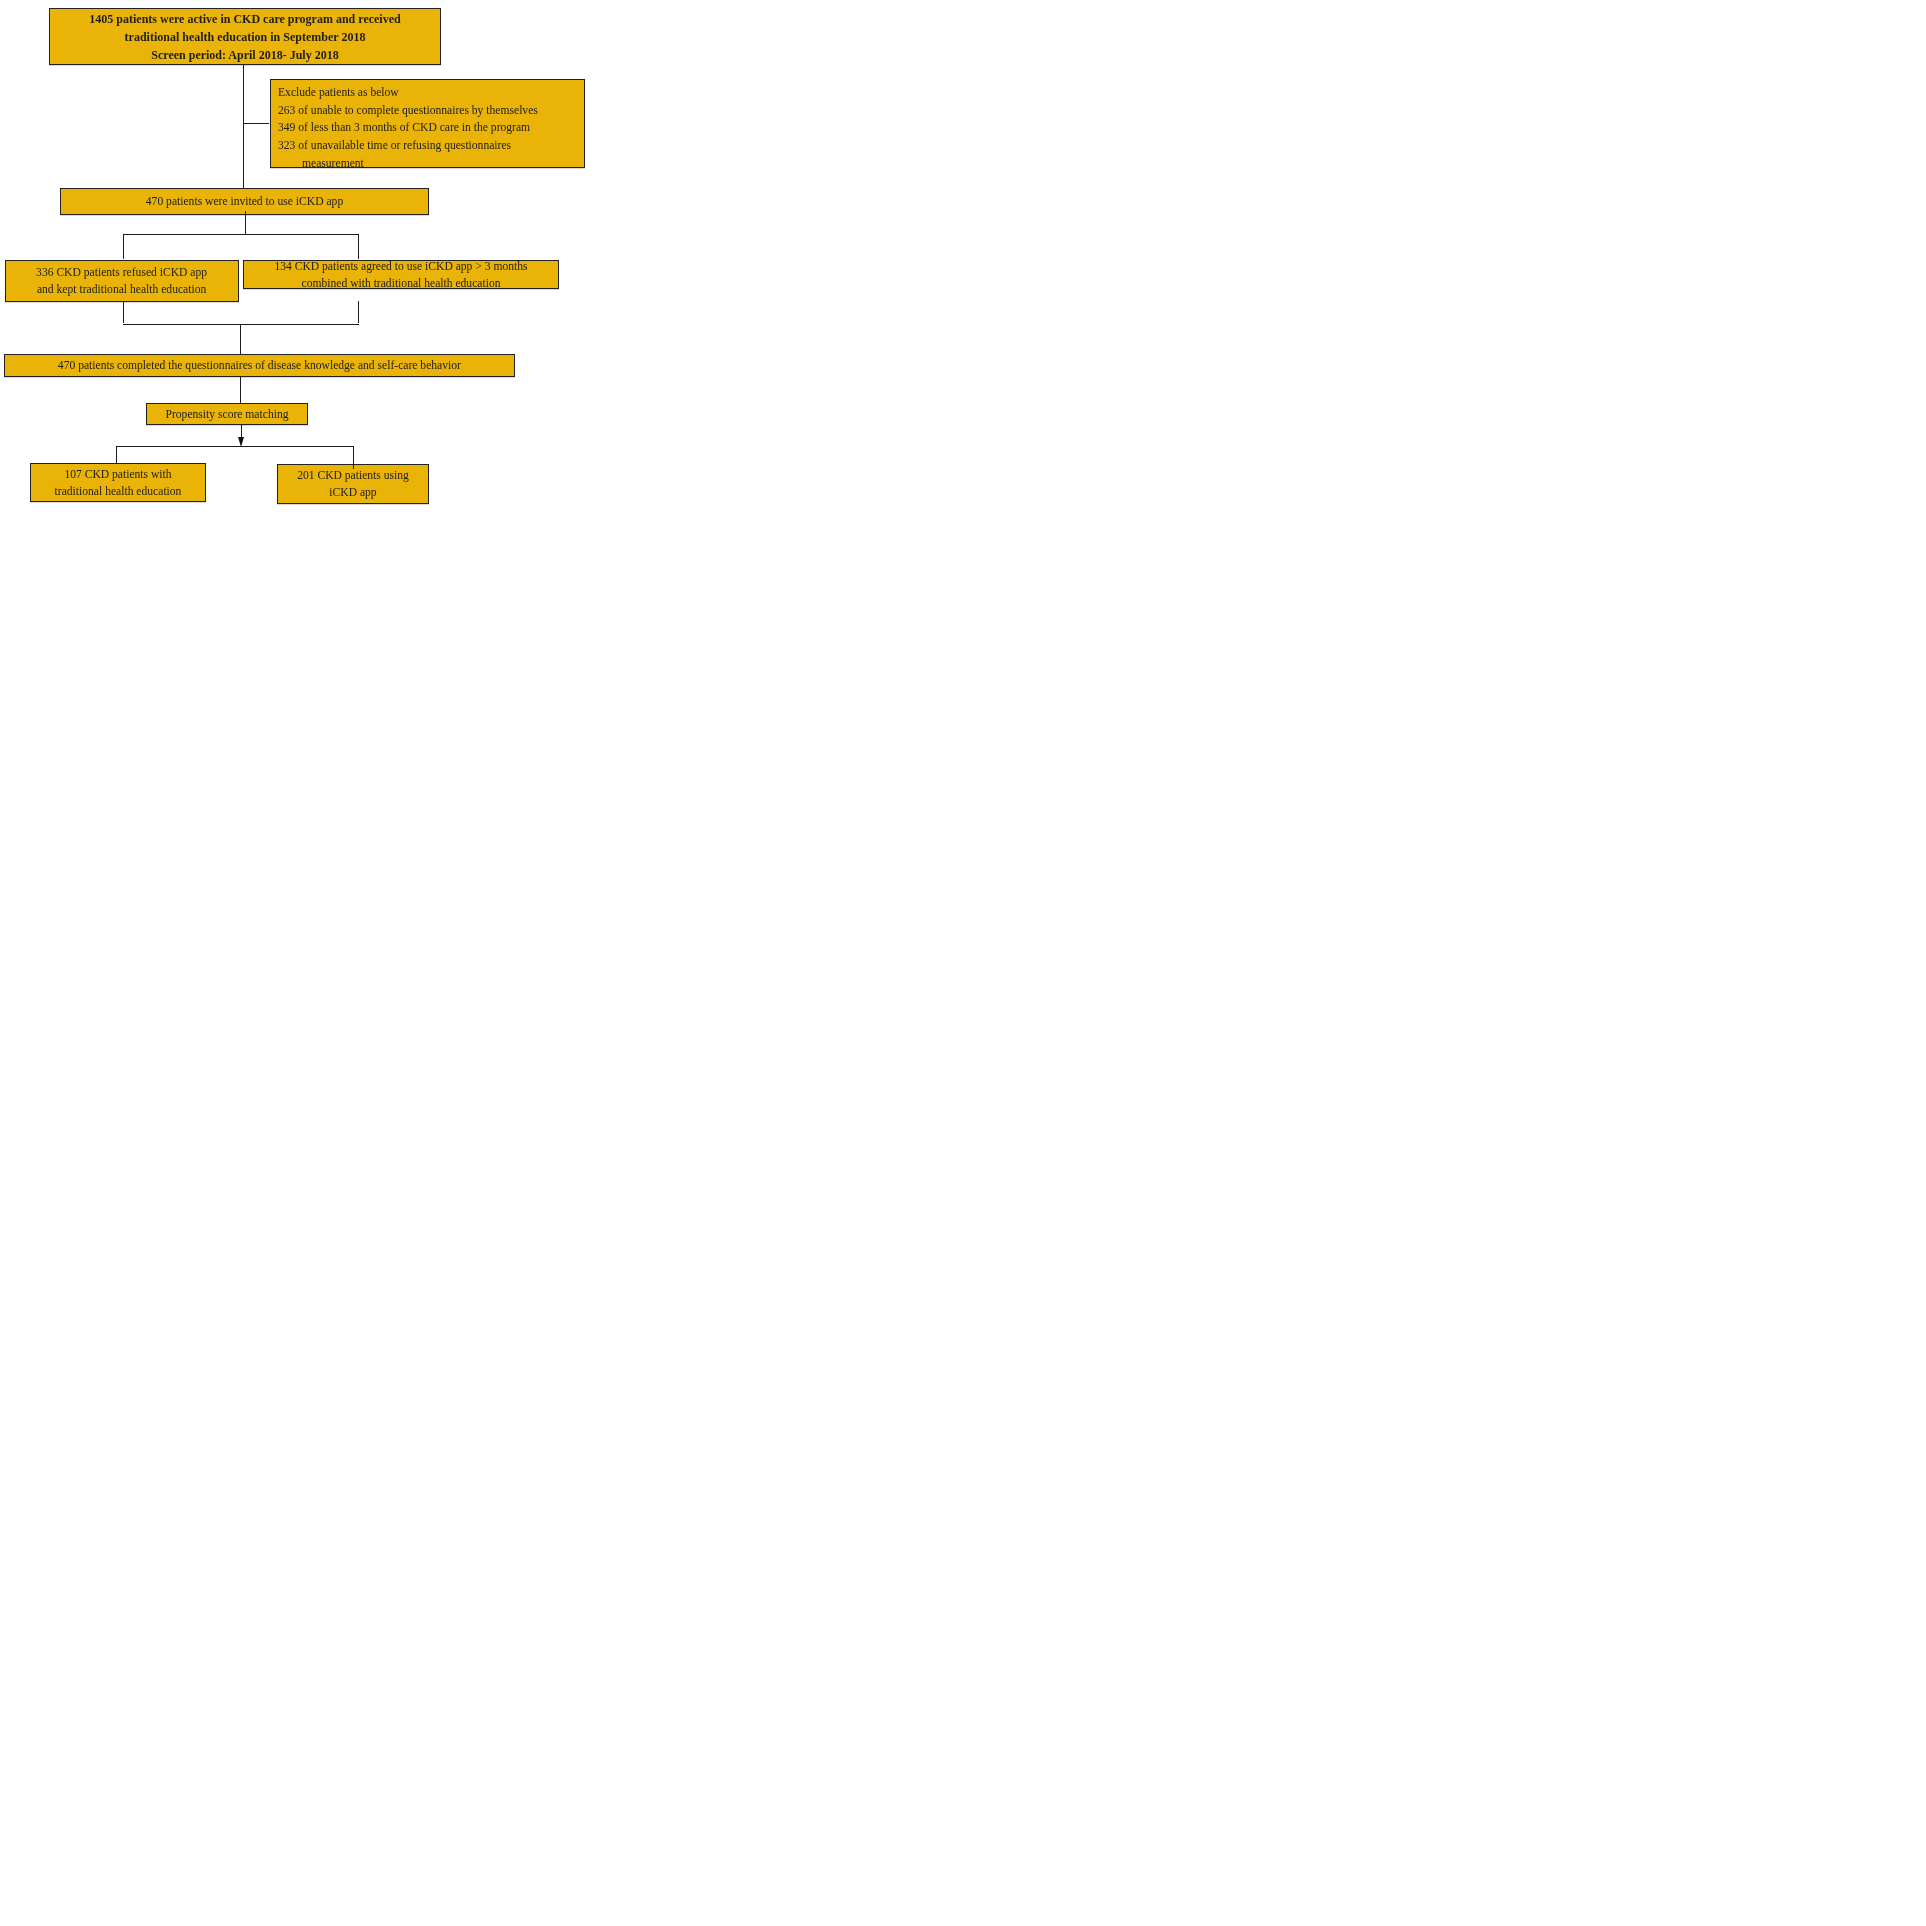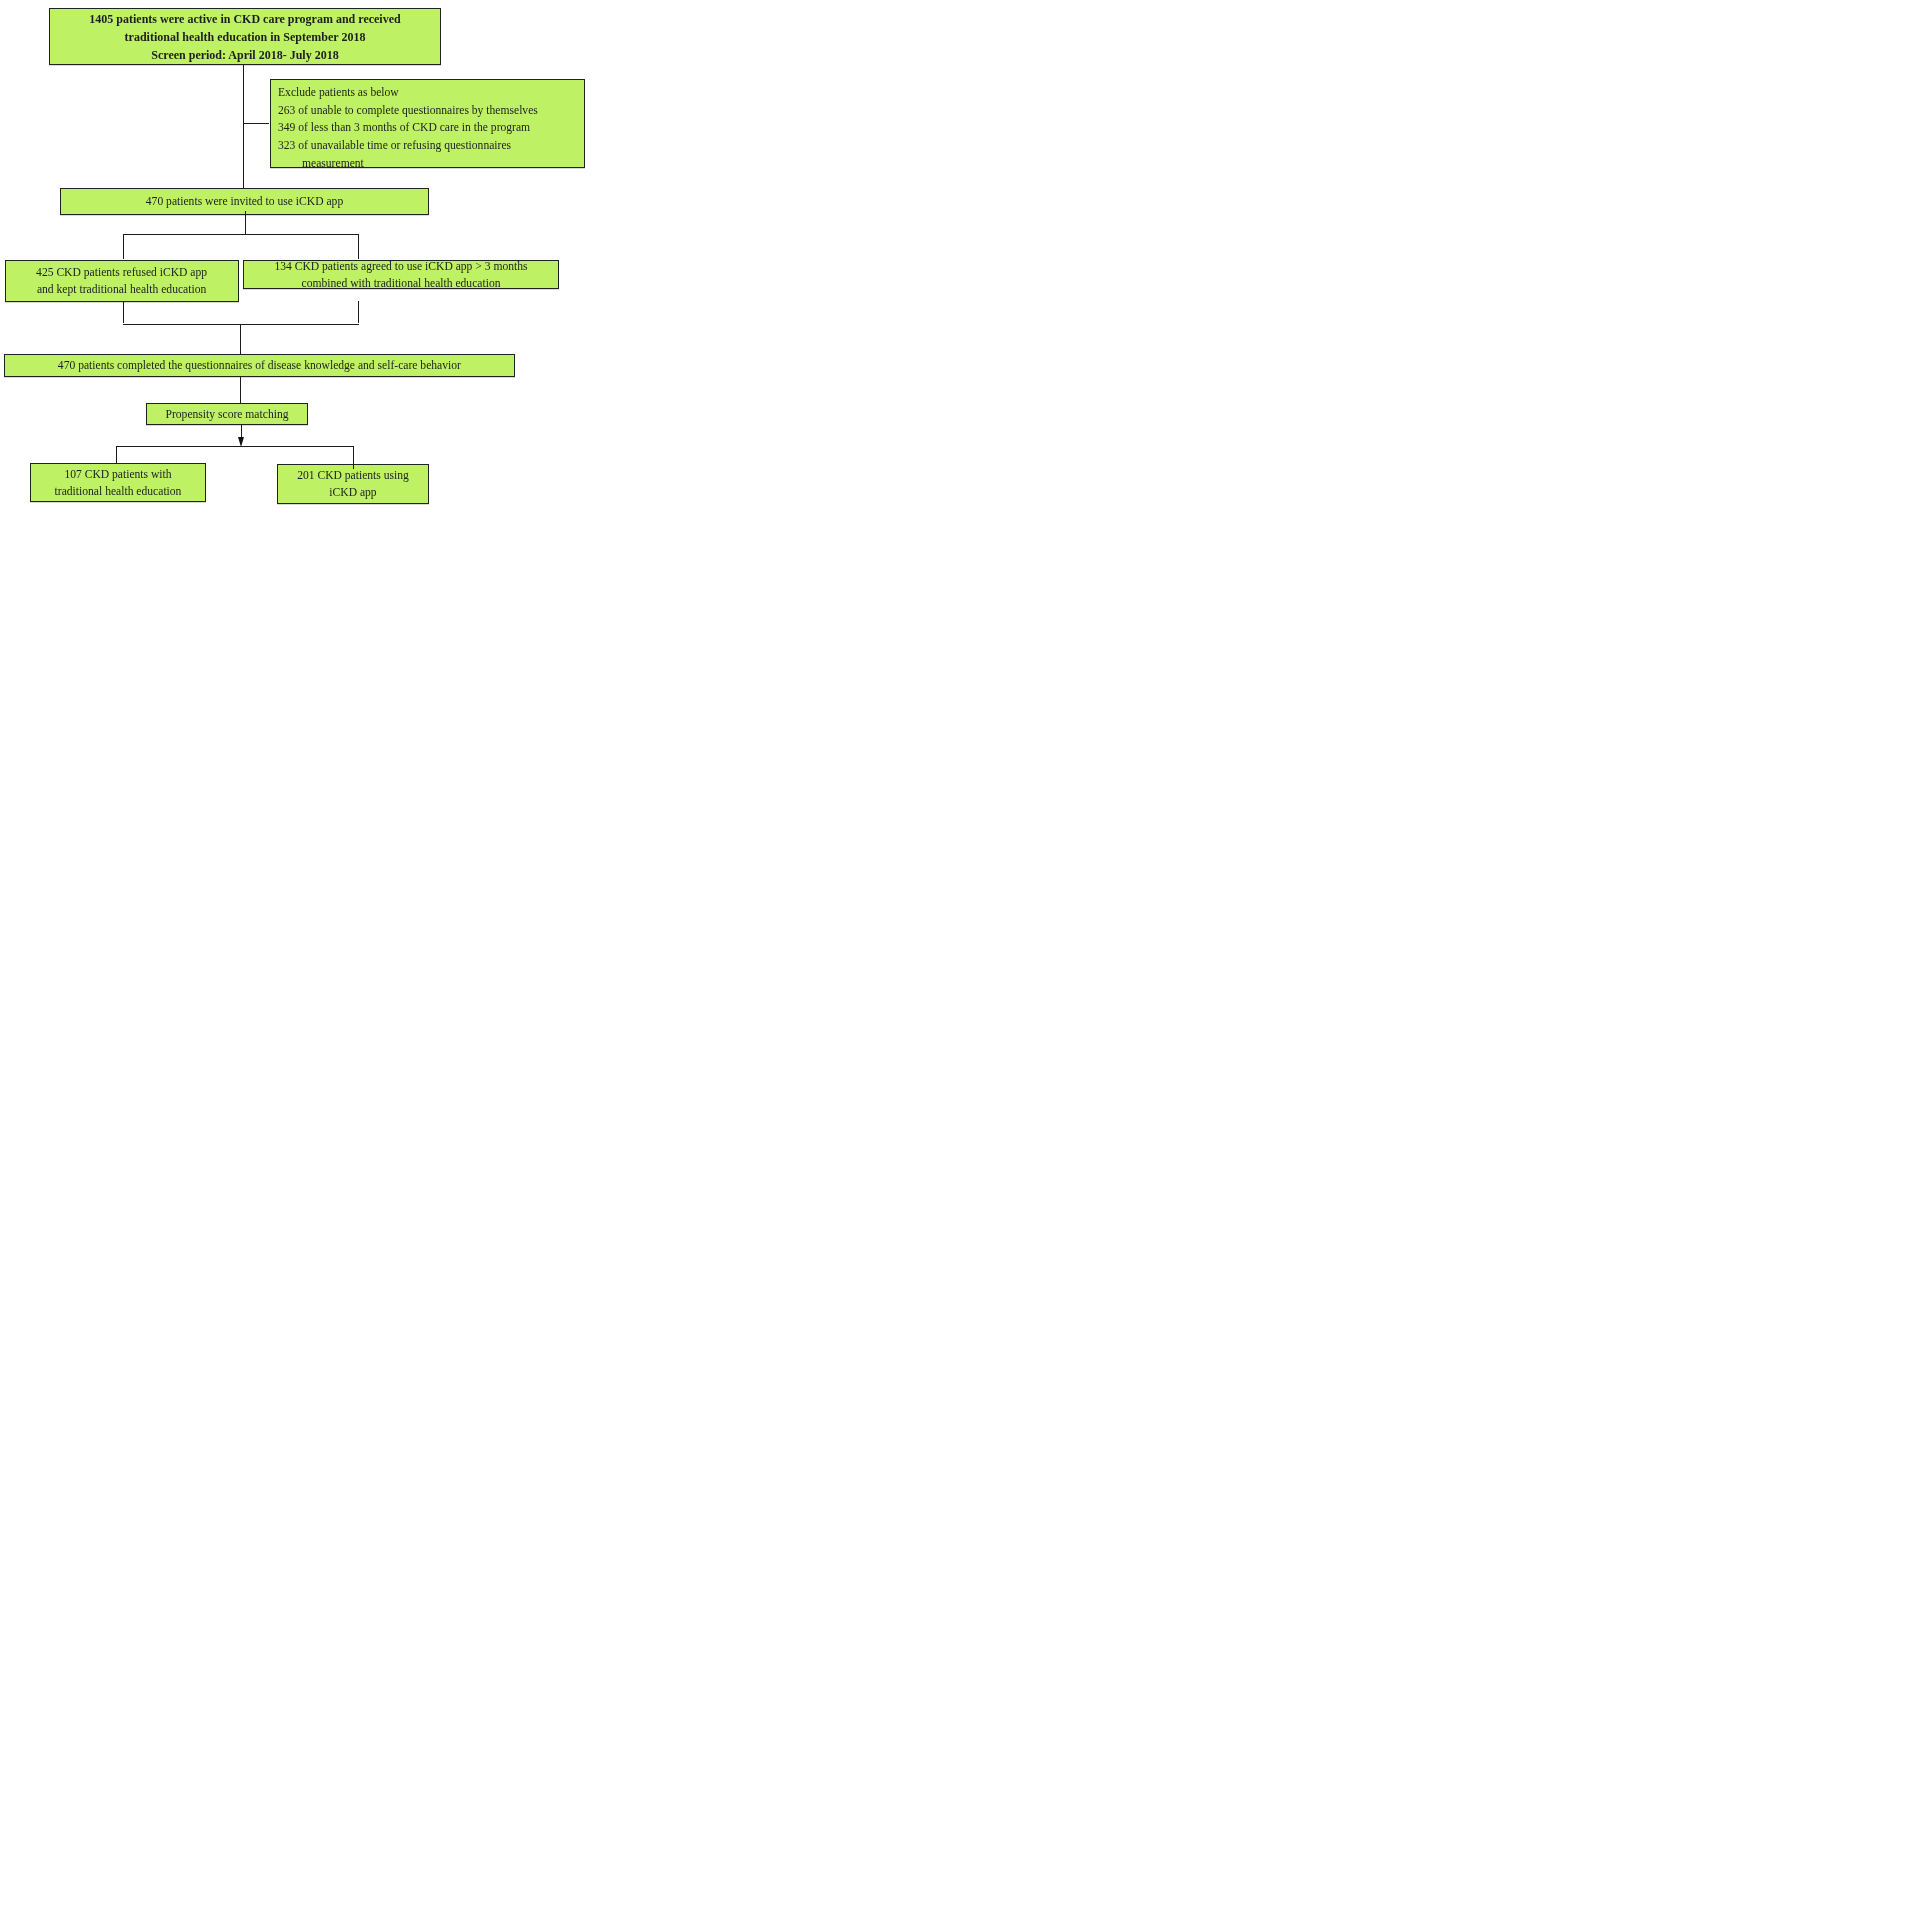--- a/index.html
+++ b/index.html
@@ -13,21 +13,21 @@
     height: 514px;
     background: #ffffff;
     font-family: "Liberation Serif", "DejaVu Serif", serif;
     color: #1e1e1e;
     overflow: hidden;
   }
   .box {
     position: absolute;
     box-sizing: border-box;
     border: 1.2px solid #222222;
-    background: #bef264;
+    background: #eab308;
     display: flex;
     flex-direction: column;
     justify-content: center;
     text-align: center;
     font-size: 11.6px;
     line-height: 17px;
     box-shadow: 0 0.8px 0 rgba(120,120,120,0.35);
   }
   .box .line { white-space: nowrap; }
   .box.bold {
@@ -72,21 +72,21 @@
     <div class="line">349 of less than 3 months of CKD care in the program</div>
     <div class="line">323 of unavailable time or refusing questionnaires</div>
     <div class="line indent">measurement</div>
   </div>
 
   <div class="box" style="left:60px; top:188px; width:369px; height:27px;">
     <div class="line">470 patients were invited to use iCKD app</div>
   </div>
 
   <div class="box" style="left:4.6px; top:260px; width:234px; height:42px;">
-    <div class="line">425 CKD patients refused iCKD app</div>
+    <div class="line">336 CKD patients refused iCKD app</div>
     <div class="line">and kept traditional health education</div>
   </div>
 
   <div class="box" style="left:243px; top:260px; width:316px; height:29px;text-align:center;">
     <div class="line">134 CKD patients agreed to use iCKD app &gt; 3 months</div>
     <div class="line">combined with traditional health education</div>
   </div>
 
   <div class="box" style="left:3.9px; top:354px; width:511px; height:23px;">
     <div class="line">470 patients completed the questionnaires of disease knowledge and self-care behavior</div>

